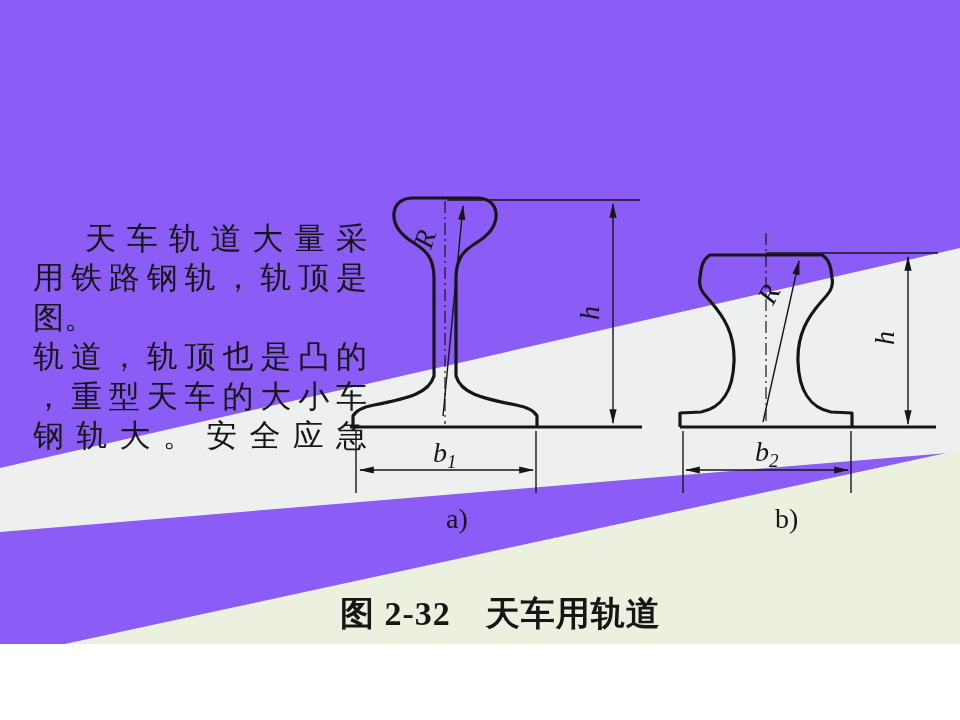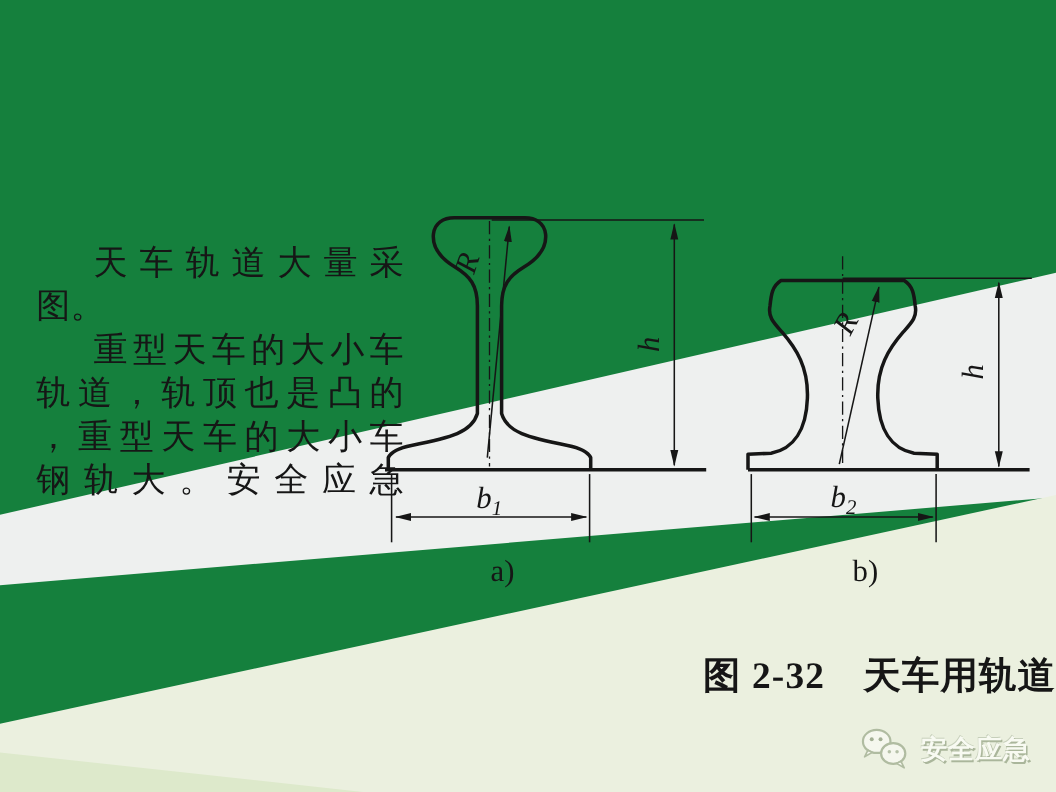--- a/index.html
+++ b/index.html
@@ -1,18 +1,18 @@
 <!DOCTYPE html>
 <html><head>
 <meta charset="utf-8">
 <style>
   html,body{margin:0;padding:0;}
   .slide{
-    position:relative;width:960px;height:720px;overflow:hidden;
-    background:#15803d;
+    position:relative;width:960px;height:644px;overflow:hidden;
+    background:#8b5cf6;
     font-family:"Liberation Serif", serif;
     color:#161616;
   }
   .bg{position:absolute;left:0;top:0;width:960px;height:720px;}
   
   .text-block{
     position:absolute;left:33px;top:219px;width:334px;
     font-size:31px;line-height:39.4px;color:#161616;
   }
   .line{text-align:justify;text-align-last:justify;white-space:nowrap;}
@@ -23,21 +23,21 @@
   .fig .outline{fill:none;stroke:#161616;stroke-width:3.2;stroke-linejoin:round;}
   .fig .thick{stroke:#161616;stroke-width:3.2;}
   .fig .thin{stroke:#161616;stroke-width:1.4;}
   .fig .center{stroke:#161616;stroke-width:1.2;stroke-dasharray:12 4 2 4;}
   .fig text{fill:#161616;}
   .dim{font:italic 28px "Liberation Serif", serif;}
   .sub{font:italic 19px "Liberation Serif", serif;}
   .cap{font:28px "Liberation Serif", serif;}
   .caption{
     position:absolute;left:340px;top:591px;width:620px;
-    text-align:right;font-size:34px;font-weight:bold;letter-spacing:1px;
+    text-align:left;font-size:34px;font-weight:bold;letter-spacing:1px;
   }
   
   .watermark{
     position:absolute;left:781px;top:659px;height:44px;
     display:flex;align-items:center;gap:10px;
   }
   .watermark-text{
     font-family:"Liberation Sans", sans-serif;
     font-size:24px;font-weight:bold;color:#f8faf2;
     text-shadow:1.5px 1.5px 0 #aab69b, -0.5px -0.5px 0 #c6cfba;
@@ -50,22 +50,22 @@
 <div class="slide">
 
   <svg class="bg" viewBox="0 0 960 720" preserveAspectRatio="none" aria-hidden="true">
     <polygon points="0,468 960,248 960,452 0,532" fill="#eef0ef"></polygon>
     <polygon points="0,658 960,450 960,720 0,720" fill="#ebf0df"></polygon>
     <polygon points="0,684 330,720 0,720" fill="#dde9cb"></polygon>
   </svg>
 
   <div class="text-block">
     <div class="line ind">天车轨道大量采</div>
+    <div class="line">用铁路钢轨，轨顶是</div>
     <div class="line noj">图。</div>
-    <div class="line ind">重型天车的大小车</div>
     <div class="line">轨道，轨顶也是凸的</div>
     <div class="line">，重型天车的大小车</div>
     <div class="line">钢轨大。安全应急</div>
   </div>
 
   <svg class="fig" viewBox="340 180 620 360">
     <defs>
       <marker id="arw" viewBox="0 0 14 8" refX="13" refY="4" markerWidth="15" markerHeight="8.5" orient="auto-start-reverse" markerUnits="userSpaceOnUse">
         <path d="M0,0.6 L14,4 L0,7.4 Z" fill="#161616"></path>
       </marker>

